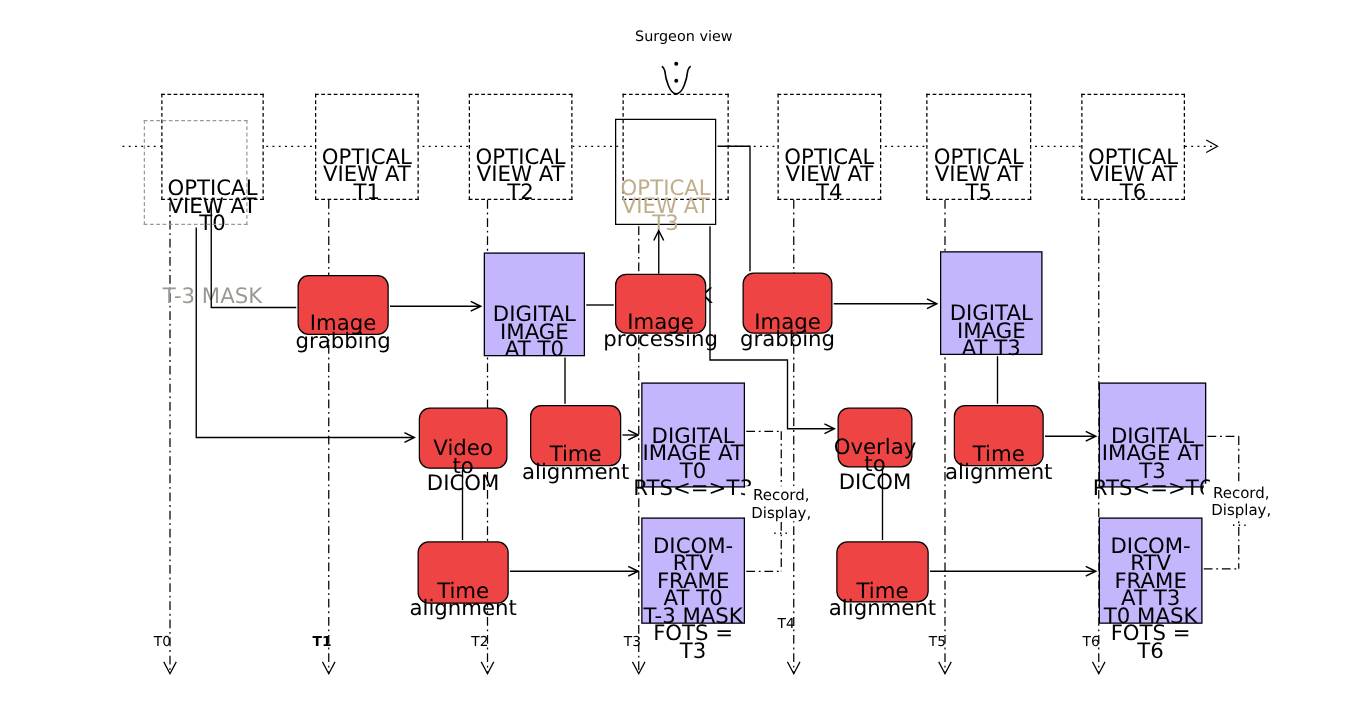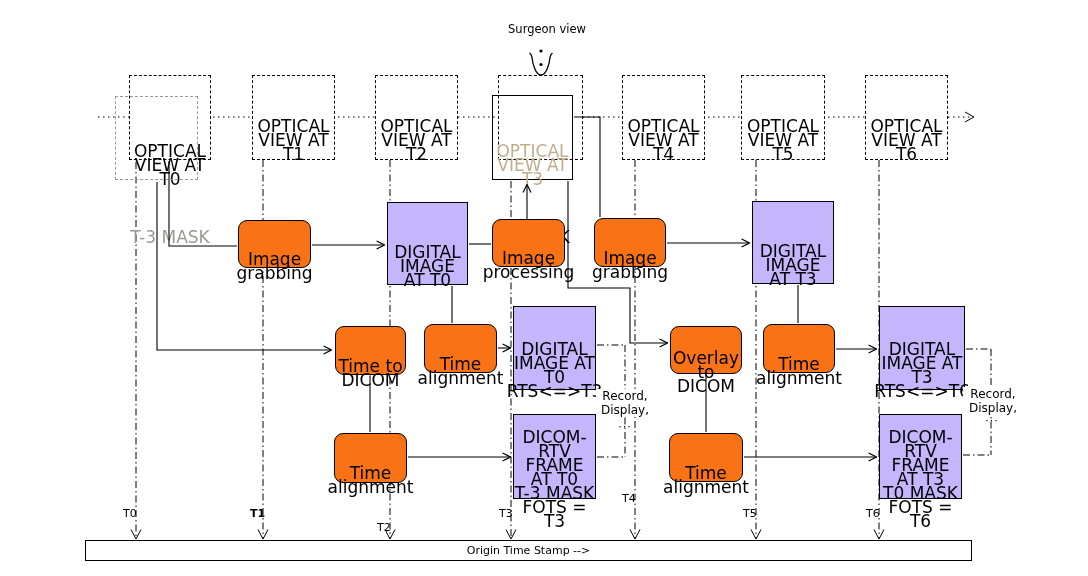--- a/index.html
+++ b/index.html
@@ -5,21 +5,21 @@
   html,body{margin:0;padding:0;background:#fff;}
   #canvas{position:relative;width:1088px;height:576px;background:#fff;
           font-family:"DejaVu Sans","Liberation Sans",sans-serif;color:#000;overflow:hidden;}
   svg.layer{position:absolute;left:0;top:0;width:1088px;height:576px;}
   #back-layer{z-index:0;}
   #front-layer{z-index:2;pointer-events:none;}
   .box{position:absolute;z-index:1;box-sizing:border-box;display:flex;flex-direction:column;
        align-items:center;justify-content:center;}
   .dashed{border:1.3px dashed #000;background:#fff;}
   .soliddark{border:1.2px solid #000;background:#c4b5fd;}
-  .rounded{border:1.2px solid #000;border-radius:9px;background:#f97316;}
+  .rounded{border:1.2px solid #000;border-radius:9px;background:#ef4444;}
   .transp{background:transparent;}
   .lbl{white-space:pre-line;font-size:17px;line-height:14px;text-align:center;margin-top:44px;}
   .gray-t{color:#9a9a94;}
   .tan-t{color:#bfae8c;}
   .graydash{border:1.2px dashed #9a9a94;background:transparent;}
   .topalign{justify-content:flex-start;}
   .note{position:absolute;z-index:1;font-size:12px;line-height:14px;text-align:center;
         white-space:pre-line;background:#fff;}
   .dots{position:absolute;z-index:2;font-size:11px;letter-spacing:1px;text-align:center;background:transparent;}
   .ticklbl{position:absolute;z-index:1;width:26px;text-align:left;font-size:11px;}
@@ -117,33 +117,33 @@
   <div class="box rounded" style="left:594px;top:218px;width:72px;height:49px;">
     <div class="lbl">Image
 grabbing</div>
   </div>
   <div class="box soliddark" style="left:752px;top:201px;width:82px;height:83px;">
     <div class="lbl">DIGITAL
 IMAGE AT T3</div>
   </div>
 
   <div class="box rounded" style="left:335px;top:326px;width:71px;height:49px;">
-    <div class="lbl">Time to
+    <div class="lbl">Video to
 DICOM</div>
   </div>
   <div class="box rounded" style="left:424px;top:324px;width:73px;height:49px;">
     <div class="lbl">Time
 alignment</div>
   </div>
   <div class="box soliddark" style="left:513px;top:306px;width:83px;height:84px;">
     <div class="lbl">DIGITAL
 IMAGE AT T0
 RTS&lt;=&gt;T3</div>
   </div>
-  <div class="box rounded" style="left:670px;top:326px;width:72px;height:48px;">
+  <div class="box rounded" style="left:670px;top:326px;width:60px;height:48px;">
     <div class="lbl">Overlay to
 DICOM</div>
   </div>
   <div class="box rounded" style="left:763px;top:324px;width:72px;height:49px;">
     <div class="lbl">Time
 alignment</div>
   </div>
   <div class="box soliddark" style="left:879px;top:306px;width:86px;height:84px;">
     <div class="lbl">DIGITAL
 IMAGE AT T3
@@ -174,29 +174,26 @@
   <div id="surgeon">Surgeon view</div>
   <div class="note" style="left:596px;top:389px;width:58px;">Record,
 Display,</div>
   <div class="dots" style="left:611px;top:420px;width:28px;">···</div>
   <div class="note" style="left:963px;top:387px;width:60px;">Record,
 Display,</div>
   <div class="dots" style="left:978px;top:414px;width:28px;">···</div>
 
   <div class="ticklbl" style="left:123px;top:507px;">T0</div>
   <div class="ticklbl" style="left:250px;top:507px;font-weight:bold;">T1</div>
-  <div class="ticklbl" style="left:377px;top:507px;margin-top:14px;">T2</div>
+  <div class="ticklbl" style="left:377px;top:507px;">T2</div>
   <div class="ticklbl" style="left:499px;top:507px;">T3</div>
   <div class="ticklbl" style="left:622px;top:492px;">T4</div>
   <div class="ticklbl" style="left:743px;top:507px;">T5</div>
   <div class="ticklbl" style="left:866px;top:507px;">T6</div>
 
-  <div id="bar">
-    <span>Origin Time Stamp --&gt;</span>
-  </div>
 
   <svg class="layer" id="front-layer" viewBox="0 0 1088 576" fill="none" stroke="#000" stroke-width="1.1">
     <defs>
       <marker id="ar" viewBox="0 0 10 10" refX="8.5" refY="5" markerWidth="9" markerHeight="9" orient="auto-start-reverse">
         <path d="M1,1 L9,5 L1,9" fill="none" stroke="#000" stroke-width="1.2"></path>
       </marker>
     </defs>
     <g>
       <path d="M169,161 V246 H237"></path>
       <path d="M157,182 V350 H331" marker-end="url(#ar)"></path>

